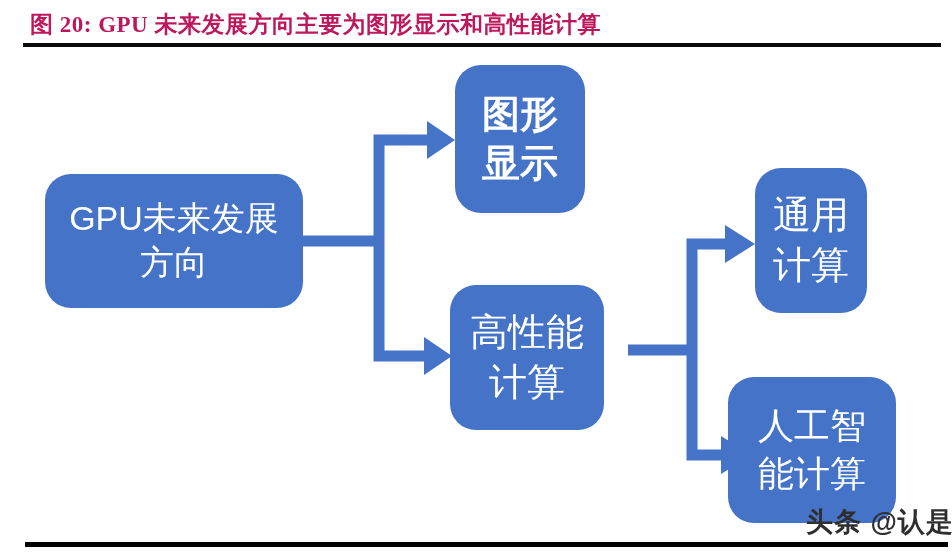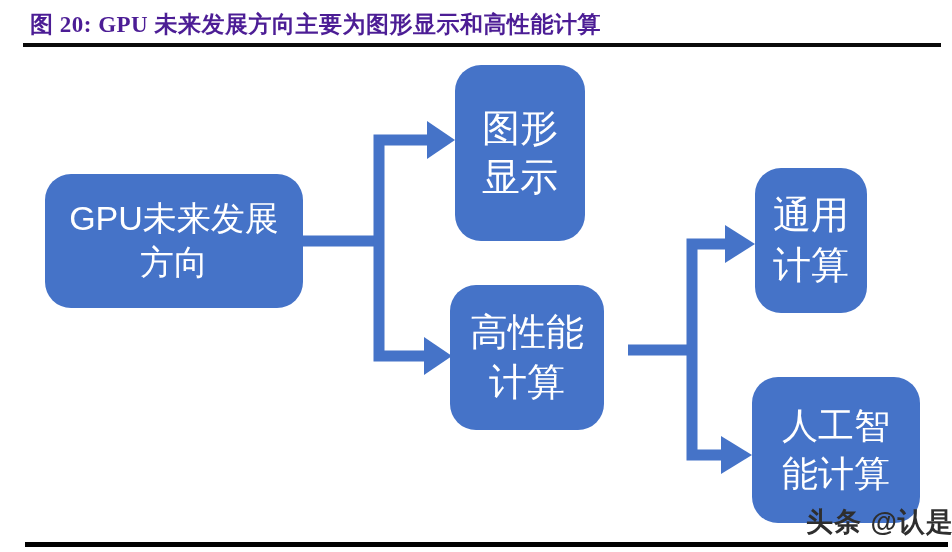--- a/index.html
+++ b/index.html
@@ -3,35 +3,35 @@
 <meta charset="utf-8">
 <style>
   html,body{margin:0;padding:0;background:#ffffff;}
   .canvas{
     position:relative;width:952px;height:552px;background:#ffffff;overflow:hidden;
     font-family:"Liberation Sans",sans-serif;
   }
   .figure-title{
     position:absolute;left:30px;top:9px;
     font-family:"Liberation Serif",serif;font-weight:bold;font-size:23px;
-    color:#4c1d95;letter-spacing:0.5px;white-space:nowrap;
+    color:#be185d;letter-spacing:0.5px;white-space:nowrap;
   }
   .rule-top{position:absolute;left:23px;top:43px;width:918px;height:4px;background:#0a0a0a;}
   .rule-bottom{position:absolute;left:25px;top:542px;width:923px;height:5px;background:#000000;}
   .connectors{position:absolute;left:0;top:0;width:952px;height:552px;}
   .node{
     position:absolute;background:#4573c8;color:#ffffff;border-radius:26px;
     display:flex;align-items:center;justify-content:center;text-align:center;
     white-space:pre-line;font-weight:400;
   }
   .node-root{left:45px;top:174px;width:258px;height:134px;font-size:34px;line-height:1.28;}
-  .node-graphics{left:455px;top:65px;width:130px;height:176px;font-size:38px;line-height:1.3;}
+  .node-graphics{left:455px;top:65px;width:130px;height:148px;font-size:38px;line-height:1.3;font-weight:bold;}
   .node-hpc{left:450px;top:285px;width:154px;height:145px;font-size:38px;line-height:1.3;}
   .node-general{left:755px;top:168px;width:112px;height:145px;font-size:38px;line-height:1.3;}
-  .node-ai{left:752px;top:377px;width:168px;height:146px;font-size:36px;line-height:1.32;}
+  .node-ai{left:728px;top:377px;width:168px;height:146px;font-size:36px;line-height:1.32;}
   .watermark{
     position:absolute;left:806px;top:504px;z-index:5;
     font-size:27px;font-weight:700;color:#2e2e2e;letter-spacing:1px;white-space:nowrap;
   }
 </style>
 </head>
 <body>
 
 <div class="canvas">
 

